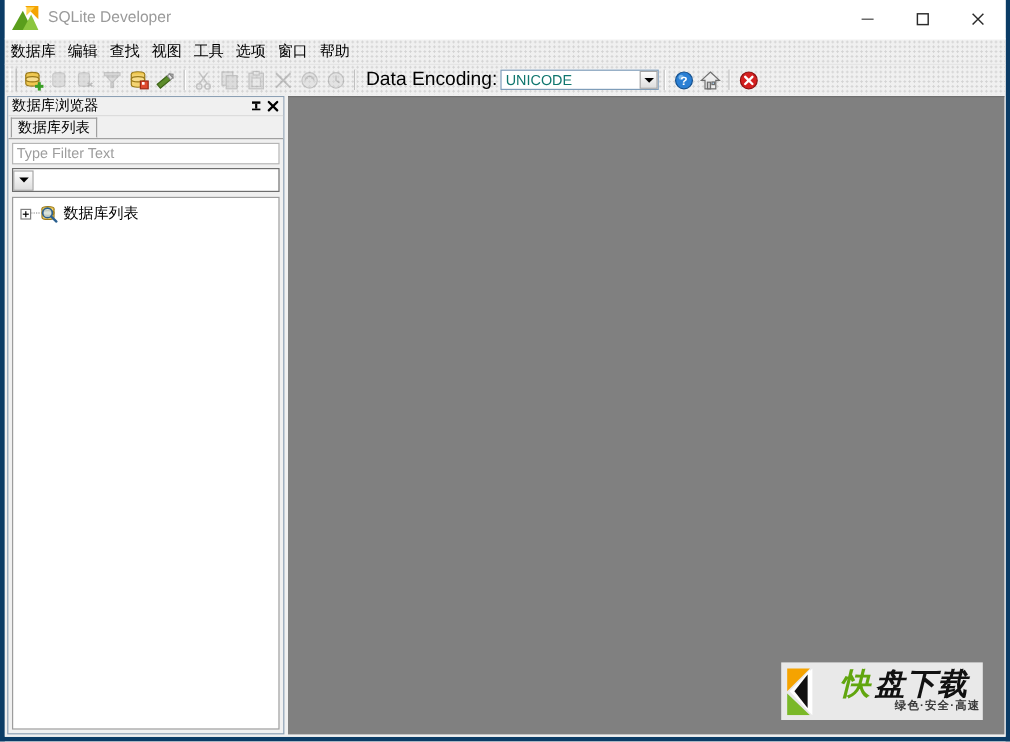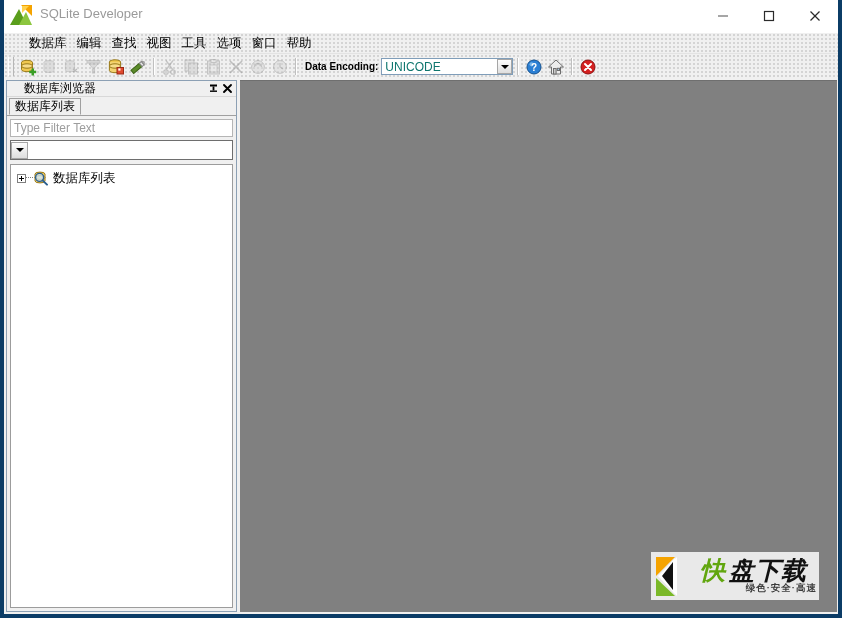--- a/index.html
+++ b/index.html
@@ -89,21 +89,21 @@
     font-style: italic;
     letter-spacing: 0px;
   }
 
   
   .menubar {
     height: 20px;
     background: #f0f0f0;
     display: flex;
     align-items: center;
-    padding-left: 20px;
+    padding-left: 0;
     flex: 0 0 auto;
     position: relative;
     z-index: 3;
   }
   .menu-item {
     font-size: 12.5px;
     color: #000000;
     padding: 2px 5px 2px 5px;
     line-height: 14px;
     white-space: nowrap;
@@ -132,25 +132,24 @@
     flex: 0 0 auto;
   }
   .tb-sep {
     width: 1px; height: 17px;
     background: #c0c0c0;
     border-right: 1px solid #ffffff;
     margin: 0 4px;
     flex: 0 0 auto;
   }
   .tb-label {
-    font-size: 10px;
+    font-size: 16px;
     color: #000;
     margin: 0 3px 0 4px;
     white-space: nowrap;
-    font-weight: bold;
   }
   .tb-combo {
     width: 132px; height: 17px;
     background: #ffffff;
     border: 1px solid #7f9db9;
     display: flex; align-items: center;
     box-sizing: border-box;
     position: relative;
   }
   .tb-combo .val {
@@ -205,21 +204,20 @@
     align-items: center;
     padding: 0 2px 0 3px;
     flex: 0 0 auto;
   }
   .dock-title {
     font-size: 12px;
     color: #000;
     flex: 1 1 auto;
     line-height: 13px;
     white-space: nowrap;
-    margin-left: 14px;
   }
   .dock-btn {
     width: 14px; height: 13px;
     display: flex; align-items: center; justify-content: center;
     color: #000;
     font-size: 11px;
   }
   .dock-tabs {
     height: 18px;
     display: flex;

